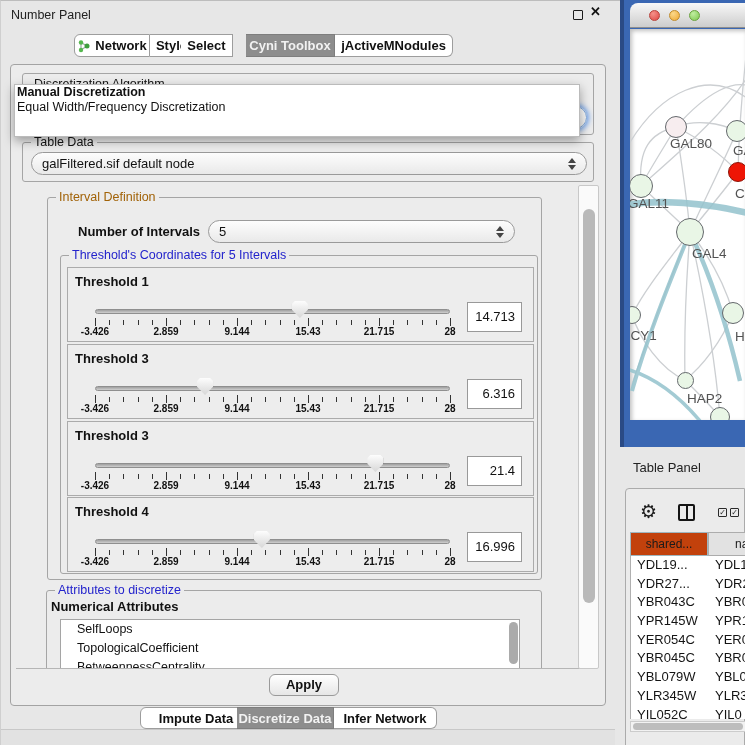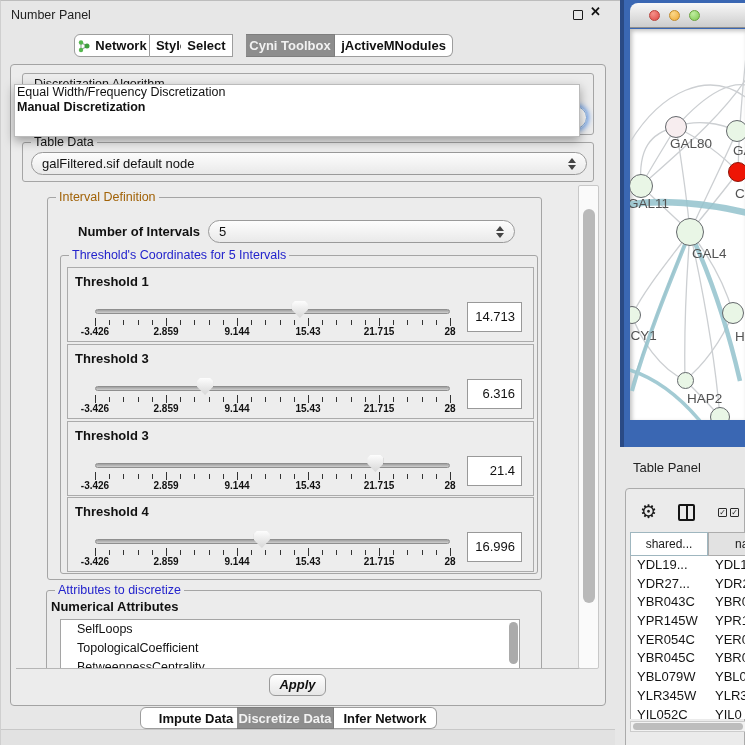--- a/index.html
+++ b/index.html
@@ -58,22 +58,22 @@
   .tp-value { position:absolute; left:399px; top:34px; width:55px; height:30px; background:#fff; border:1px solid #999;
               font-size:13px; color:#111; text-align:right; line-height:28px; padding-right:6px; }
 
   #attr-list { position:absolute; left:13px; top:28px; width:460px; height:50px; background:#ffffff; border:1px solid #a5a5a5; overflow:hidden; }
   #attr-list .item { padding-left:16px; font-size:12.5px; line-height:19px; color:#111; white-space:nowrap; }
   #attr-list .vthumb { position:absolute; right:1px; top:2px; width:9px; height:42px; background:#ababab; border-radius:5px; }
 
   .vscroll { position:absolute; left:567px; top:120px; width:21px; height:484px; background:#fafafa; border:1px solid #c8c8c8; border-radius:2px; }
   .vscroll .thumb { position:absolute; left:4px; top:23px; width:12px; height:394px; background:#b9b9b9; border-radius:6px; }
 
-  #apply-btn { position:absolute; left:258px; top:609px; width:57px; height:22px; background:linear-gradient(#ffffff,#e6e6e6);
-               border:1px solid #9a9a9a; border-radius:6px; font-size:13px; font-weight:700; color:#111; text-align:center; line-height:20px;font-style:italic; }
+  #apply-btn { position:absolute; left:258px; top:609px; width:70px; height:22px; background:linear-gradient(#ffffff,#e6e6e6);
+               border:1px solid #9a9a9a; border-radius:6px; font-size:13px; font-weight:700; color:#111; text-align:center; line-height:20px; }
 
   #bottom-strip { position:absolute; left:0; top:728px; width:620px; height:17px; background:#e2e2e2; border-top:1px solid #c8c8c8; }
 
   
   #network-window { position:absolute; left:620px; top:0; width:125px; height:447px; background:#3a67b3; }
   #network-window .frame-edge { position:absolute; left:0; top:0; width:4px; height:447px; background:#2a4a85; }
   #net-titlebar { position:absolute; left:10px; top:3px; width:115px; height:25px; background:linear-gradient(#f8f8f8,#cdcdcd);
                   border-bottom:1px solid #8e8e8e; border-radius:8px 0 0 0; }
   .light { position:absolute; top:7px; width:11px; height:11px; border-radius:50%; }
   .light.red { left:19px; background:radial-gradient(circle at 35% 30%,#f59189,#df4744); border:1px solid #b8423b; }
@@ -87,21 +87,21 @@
   
   #table-panel-section { position:absolute; left:615px; top:447px; width:130px; height:298px; background:#e7e7e7; }
   #table-panel-title { position:absolute; left:18px; top:13px; font-size:13px; color:#222; }
   #table-box { position:absolute; left:10px; top:41px; width:120px; height:294px; background:#ebebeb; border:1px solid #ababab; border-radius:4px 0 0 0; }
   .gear-icon { position:absolute; left:14px; top:12px; font-family:"DejaVu Sans",sans-serif; font-size:19px; color:#1a1a1a; line-height:20px; }
   .columns-icon { position:absolute; left:52px; top:15px; width:17px; height:17px; border:2px solid #141414; border-radius:2px; }
   .columns-icon i { position:absolute; left:5.5px; top:0; width:2px; height:13px; background:#141414; }
   .mini-check { position:absolute; top:19px; width:9px; height:9px; border:1.5px solid #2a2a2a; border-radius:1px;
                 font-size:8px; line-height:7px; text-align:center; color:#2a2a2a; }
   .th-cell { position:absolute; top:43px; height:24px; font-size:12px; color:#1a1a1a; line-height:22px; }
-  .th-cell.c1 { left:4px; width:78px; background:#ffffff; border:1px solid #9fb6bf; text-align:center; }
+  .th-cell.c1 { left:4px; width:78px; background:#c2410c; border:1px solid #9fb6bf; text-align:center; }
   .th-cell.c2 { left:82px; width:46px; background:#e2e2e2; border:1px solid #acacac; padding-left:26px; }
   #rows { position:absolute; left:4px; top:67px; width:124px; height:163px; background:#ffffff; border-left:1px solid #b0b0b0; overflow:hidden; }
   .trow { position:relative; height:18.7px; }
   .trow .c1 { position:absolute; left:6px; font-size:13px; color:#141414; line-height:18.7px; }
   .trow .c2 { position:absolute; left:84px; font-size:13px; color:#141414; line-height:18.7px; }
   .hscroll { position:absolute; left:4px; top:232px; width:124px; height:11px; background:#f2f2f2; border:1px solid #cccccc; }
   .hscroll .thumb { position:absolute; left:2px; top:1px; width:110px; height:7px; background:#bdbdbd; border-radius:4px; }
 </style>
 </head>
 <body>
@@ -145,22 +145,22 @@
         <span class="group-label below">Discretization Algorithm</span>
         <div class="combo focused" style="left:8px; top:32px; width:556px;">
           <span class="spin">
               <i class="up"></i>
               <i class="dn"></i>
             </span>
         </div>
       </div>
 
       <div id="algo-popup">
+        <span class="opt bold">Manual Discretization</span>
         <span class="opt">Equal Width/Frequency Discretization</span>
-        <span class="opt bold">Manual Discretization</span>
       </div>
 
       <div class="group" id="table-data-group" style="left:11px; top:77px; width:572px; height:40px;">
         <span class="group-label">Table Data</span>
         <div class="combo" style="left:8px; top:9px; width:556px;">
           <span>galFiltered.sif default node</span>
           <span class="spin">
               <i class="up"></i>
               <i class="dn"></i>
             </span>

